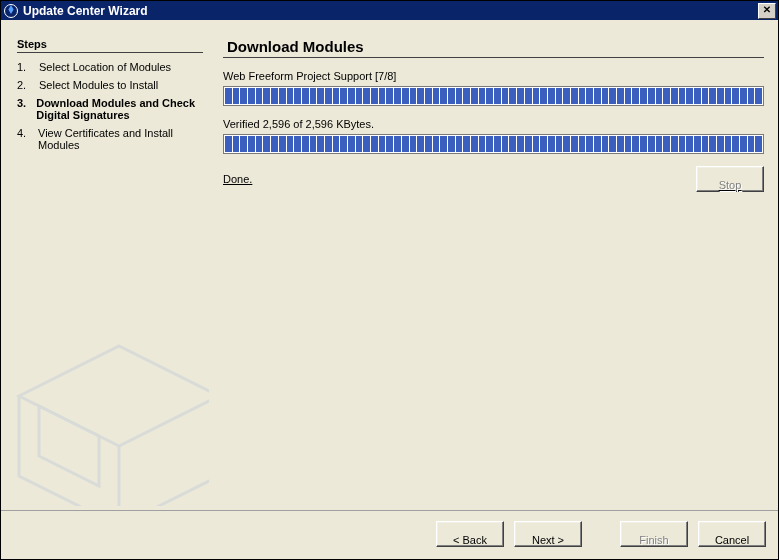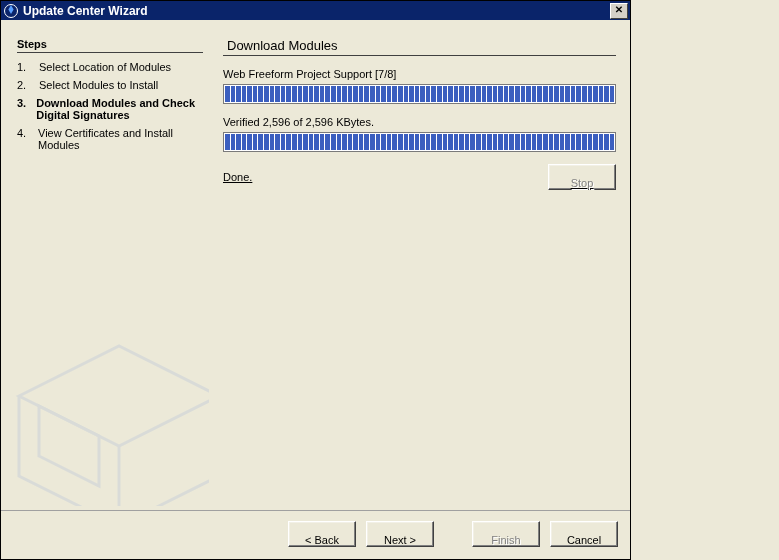--- a/index.html
+++ b/index.html
@@ -6,21 +6,21 @@
     margin: 0;
     padding: 0;
     width: 779px;
     height: 560px;
     font-family: Arial, "Helvetica", sans-serif;
     font-size: 11px;
     background: #ece9d8;
     overflow: hidden;
   }
   .window {
-    width: 631px;
+    width: 779px;
     height: 560px;
     border: 1px solid #000;
     box-sizing: border-box;
     display: flex;
     flex-direction: column;
   }
   .titlebar {
     height: 19px;
     background: #0a246a;
     color: #fff;
@@ -106,22 +106,22 @@
     margin-bottom: 6px;
   }
   .steps li .num { width: 12px; }
   .steps li.active { font-weight: bold; }
   .main {
     flex: 1;
     padding: 4px 6px 4px 6px;
     box-sizing: border-box;
   }
   .main-title {
-    font-weight: normal;
-    font-size: 13px;
+    font-weight: bold;
+    font-size: 15px;
     margin: 6px 0 2px 4px;
   }
   .main-divider {
     border: none;
     border-top: 1px solid #404040;
     margin: 2px 0 12px 0;
   }
   .main p.desc {
     margin: 0 0 14px 0;
   }

